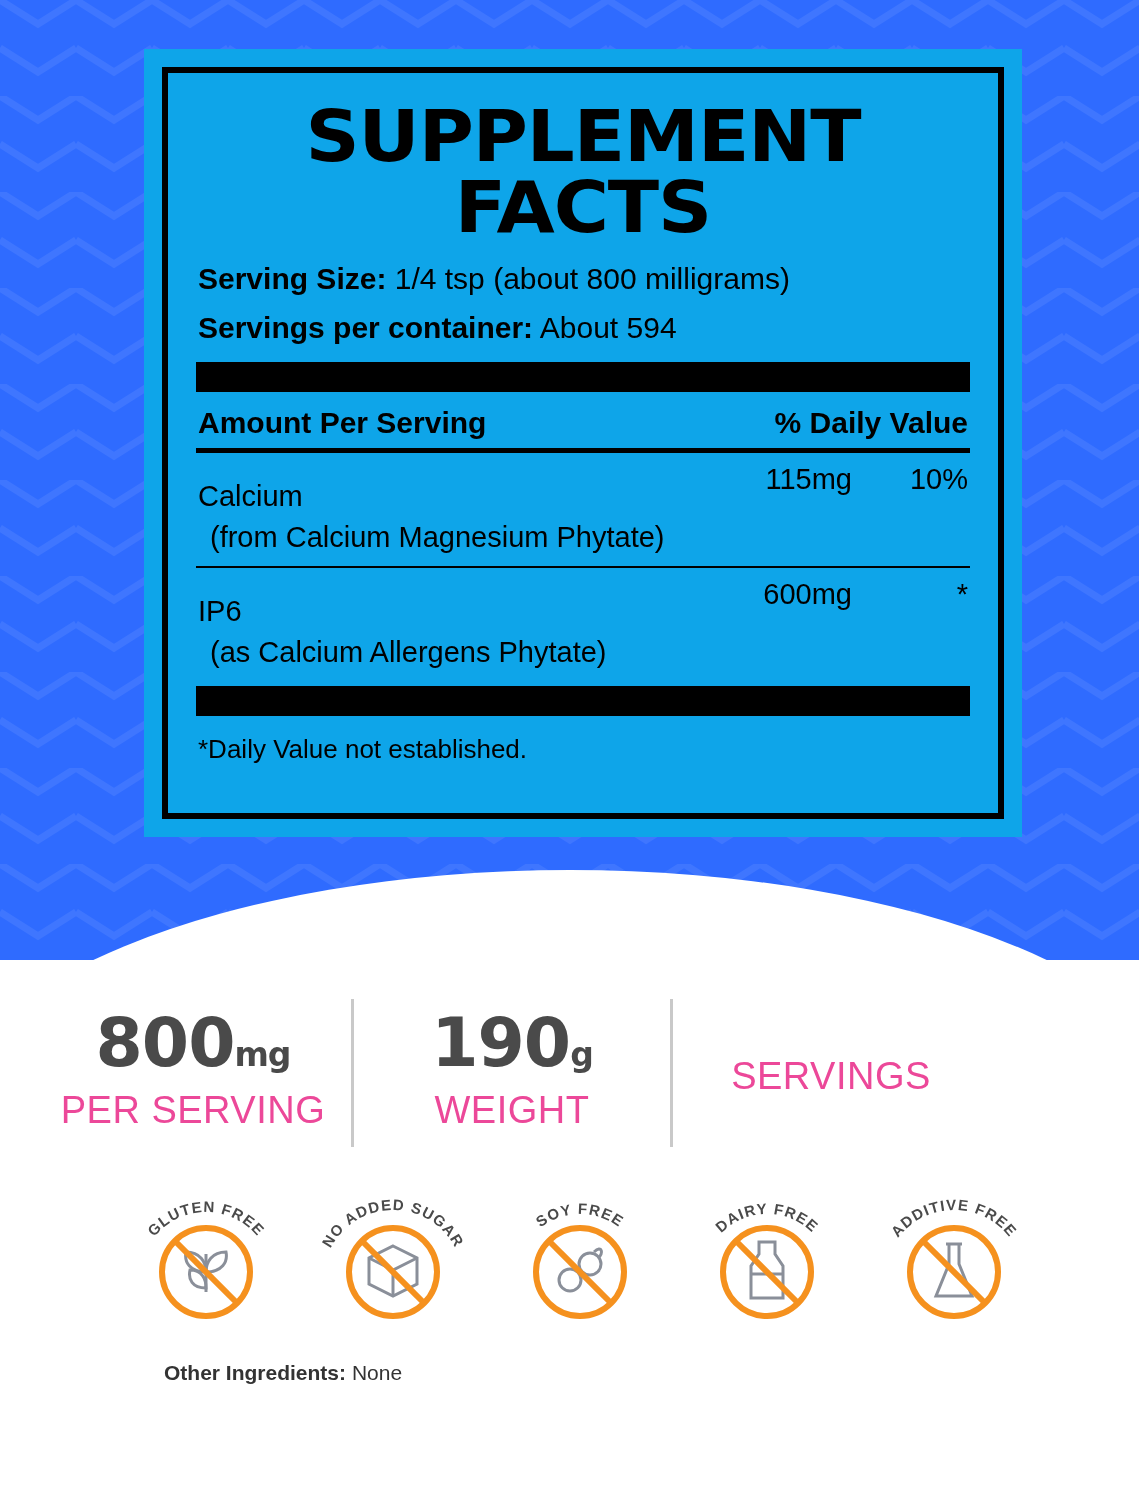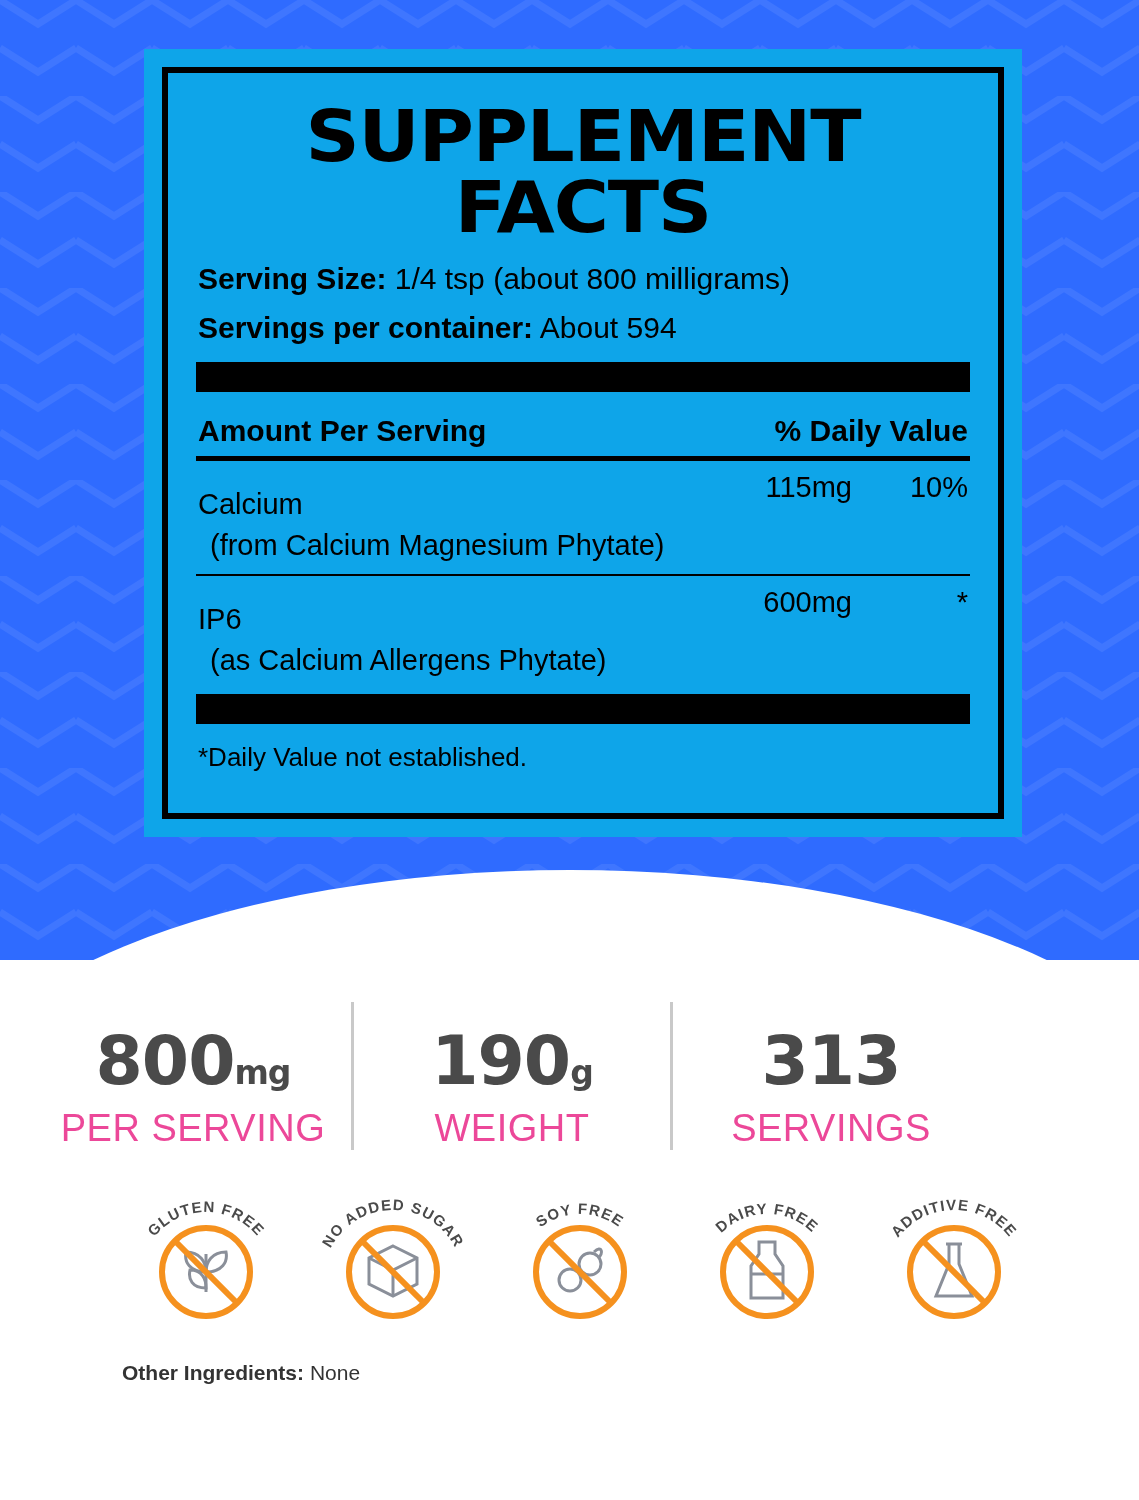--- a/index.html
+++ b/index.html
@@ -84,21 +84,21 @@
     height: 30px;
     background: #000;
     margin-top: 14px;
   }
   .row-header {
     display: flex;
     justify-content: space-between;
     align-items: flex-start;
     font-weight: bold;
     font-size: 30px;
-    padding: 22px 2px 8px 2px;
+    padding: 14px 2px 8px 2px;
     color: #000;
   }
   .rule-med { height: 5px; background: #000; }
   .rule-thin { height: 2px; background: #000; }
 
   .nutrient {
     position: relative;
     padding: 22px 2px 8px 2px;
     color: #000;
   }
@@ -136,21 +136,21 @@
   }
 
   
   .stats {
     position: absolute;
     left: 0;
     top: 990px;
     width: 1024px;
     height: 160px;
     display: flex;
-    align-items: flex-end;
+    align-items: center;
     justify-content: center;
   }
   .stat {
     width: 300px;
     text-align: center;
     color: #4a4a4a;
   }
   .stat .big {
     font-family: "DejaVu Sans", sans-serif;
     font-weight: bold;
@@ -197,21 +197,21 @@
   .footer {
     position: absolute;
     left: 122px;
     top: 1355px;
     color: #333;
   }
   .footer div {
     font-size: 21px;
     line-height: 1.75;
   }
-  .footer b { font-weight: bold; }
+  .footer b { font-weight: bold; margin-left: 42px; }
 </style>
 </head>
 <body>
 
 <div class="top-panel">
   <svg class="chevron-pattern" viewBox="0 0 1139 960" preserveAspectRatio="none">
     <defs>
       <pattern id="chev" width="76" height="96" patternUnits="userSpaceOnUse">
         <path d="M0 0 L38 24 L76 0" fill="none" stroke="#4f82ff" stroke-width="7"></path>
         <path d="M0 48 L38 72 L76 48" fill="none" stroke="#4f82ff" stroke-width="7"></path>
@@ -271,21 +271,20 @@
     <div class="big"><span>800</span><span class="unit">mg</span></div>
     <div class="cap">PER SERVING</div>
   </div>
   <div class="divider"></div>
   <div class="stat">
     <div class="big"><span>190</span><span class="unit">g</span></div>
     <div class="cap">WEIGHT</div>
   </div>
   <div class="divider"></div>
   <div class="stat">
-    <div class="big"><span>313</span><span class="unit"></span></div>
     <div class="cap">SERVINGS</div>
   </div>
 </div>
 
 <div class="badges">
 
   <div class="badge">
     <svg width="172" height="150" viewBox="0 0 172 150">
       <defs>
           <path id="arcA" d="M 20 98 A 66 66 0 0 1 152 98"></path>

